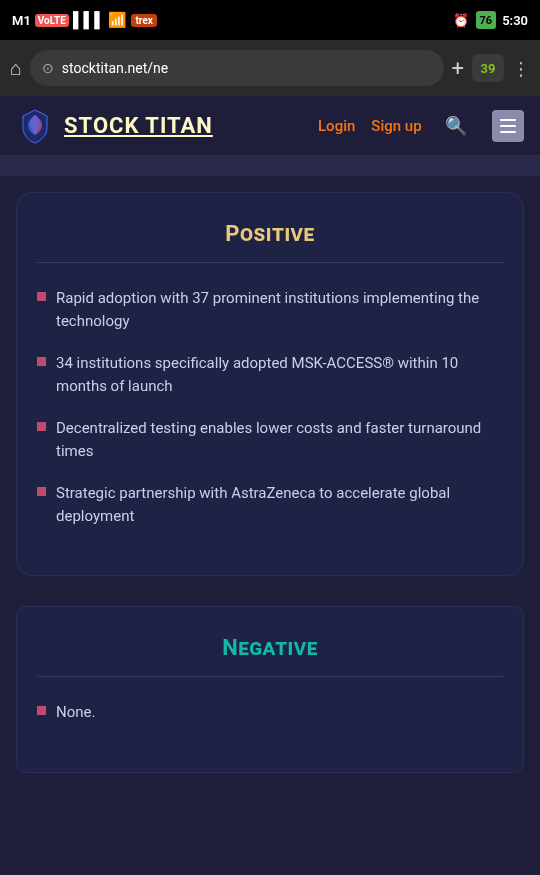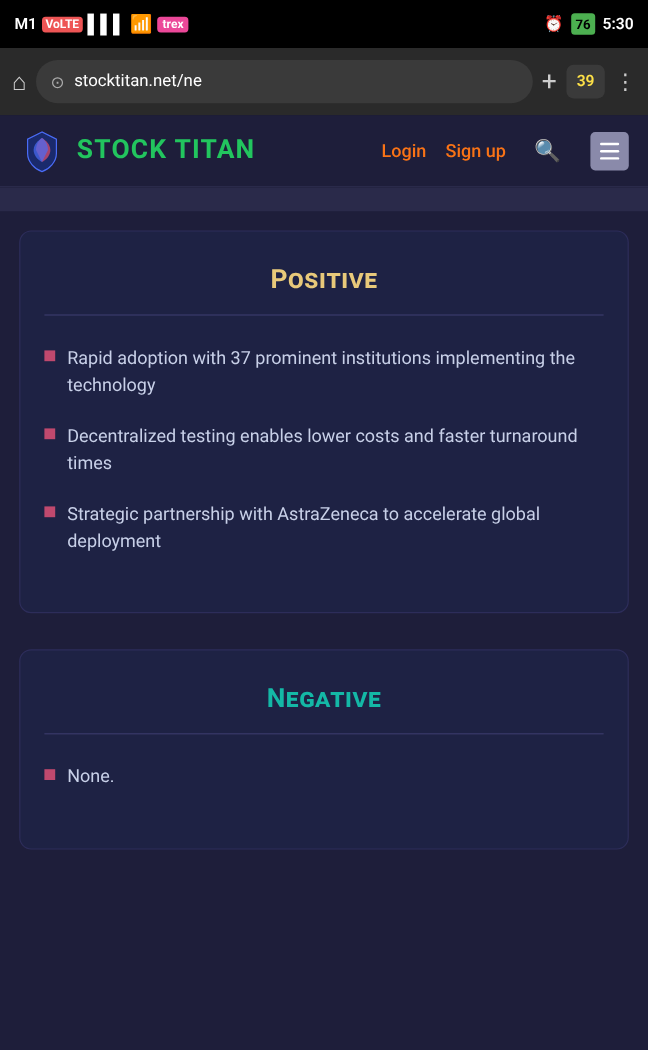--- a/index.html
+++ b/index.html
@@ -84,21 +84,21 @@
       font-size: 14px;
     }
     .browser-add-btn {
       color: #ccc;
       font-size: 22px;
       display: flex;
       align-items: center;
     }
     .tabs-badge {
       background: #3a3a3a;
-      color: #fde047;
+      color: #84cc16;
       border-radius: 6px;
       width: 32px;
       height: 28px;
       display: flex;
       align-items: center;
       justify-content: center;
       font-size: 13px;
       font-weight: 600;
     }
     .browser-more-btn {
@@ -121,25 +121,26 @@
       display: flex;
       align-items: center;
       gap: 10px;
       flex: 1;
     }
     .logo-icon {
       width: 38px;
       height: 38px;
     }
     .nav-title {
-      color: #22c55e;
+      color: #fef9c3;
       font-size: 22px;
       font-weight: 700;
       letter-spacing: 1px;
       text-transform: uppercase;
+      text-decoration: underline;
     }
     .nav-links {
       display: flex;
       align-items: center;
       gap: 16px;
     }
     .nav-link {
       color: #f97316;
       font-size: 15px;
       text-decoration: none;
@@ -181,20 +182,21 @@
     .card {
       background: #1e2244;
       border-radius: 10px;
       margin-top: 0;
       padding: 28px 20px 28px 20px;
       border: 1px solid #2d2d5a;
     }
 
     .section-positive {
       margin-bottom: 0;
+      border-radius: 16px;
     }
 
     .section-title-positive {
       text-align: center;
       font-size: 22px;
       font-weight: 700;
       color: #e8c97a;
       letter-spacing: 0.5px;
       margin-bottom: 16px;
       font-variant: small-caps;
@@ -258,21 +260,21 @@
   </style>
 </head>
 <body>
 
 <div class="status-bar">
   <div class="status-left">
     <span>M1</span>
     <span style="background:#e55;color:#fff;font-size:10px;font-weight:700;border-radius:3px;padding:1px 3px;">VoLTE</span>
     <span style="font-size:15px;">▌▌▌</span>
     <span style="font-size:15px;">📶</span>
-    <span style="background:#ec4899;color:#fff;font-size:10px;font-weight:700;border-radius:3px;padding:1px 4px;">trex</span>
+    <span style="background:#c2410c;color:#fff;font-size:10px;font-weight:700;border-radius:3px;padding:1px 4px;">trex</span>
   </div>
   <div class="status-right">
     <span>⏰</span>
     <span class="battery-box">76</span>
     <span>5:30</span>
   </div>
 </div>
 
 <div class="browser-bar">
   <div class="browser-home-btn">
@@ -320,20 +322,24 @@
   <div class="card section-positive" style="margin-top: 16px;">
     <div class="section-title-positive">Positive</div>
     <hr class="section-divider">
     <ul class="bullet-list">
       <li class="bullet-item">
         <span class="bullet-square"></span>
         <span>Rapid adoption with 37 prominent institutions implementing the technology</span>
       </li>
       <li class="bullet-item">
         <span class="bullet-square"></span>
+        <span>34 institutions specifically adopted MSK-ACCESS® within 10 months of launch</span>
+      </li>
+      <li class="bullet-item">
+        <span class="bullet-square"></span>
         <span>Decentralized testing enables lower costs and faster turnaround times</span>
       </li>
       <li class="bullet-item">
         <span class="bullet-square"></span>
         <span>Strategic partnership with AstraZeneca to accelerate global deployment</span>
       </li>
     </ul>
   </div>
 
   <div class="section-negative">

